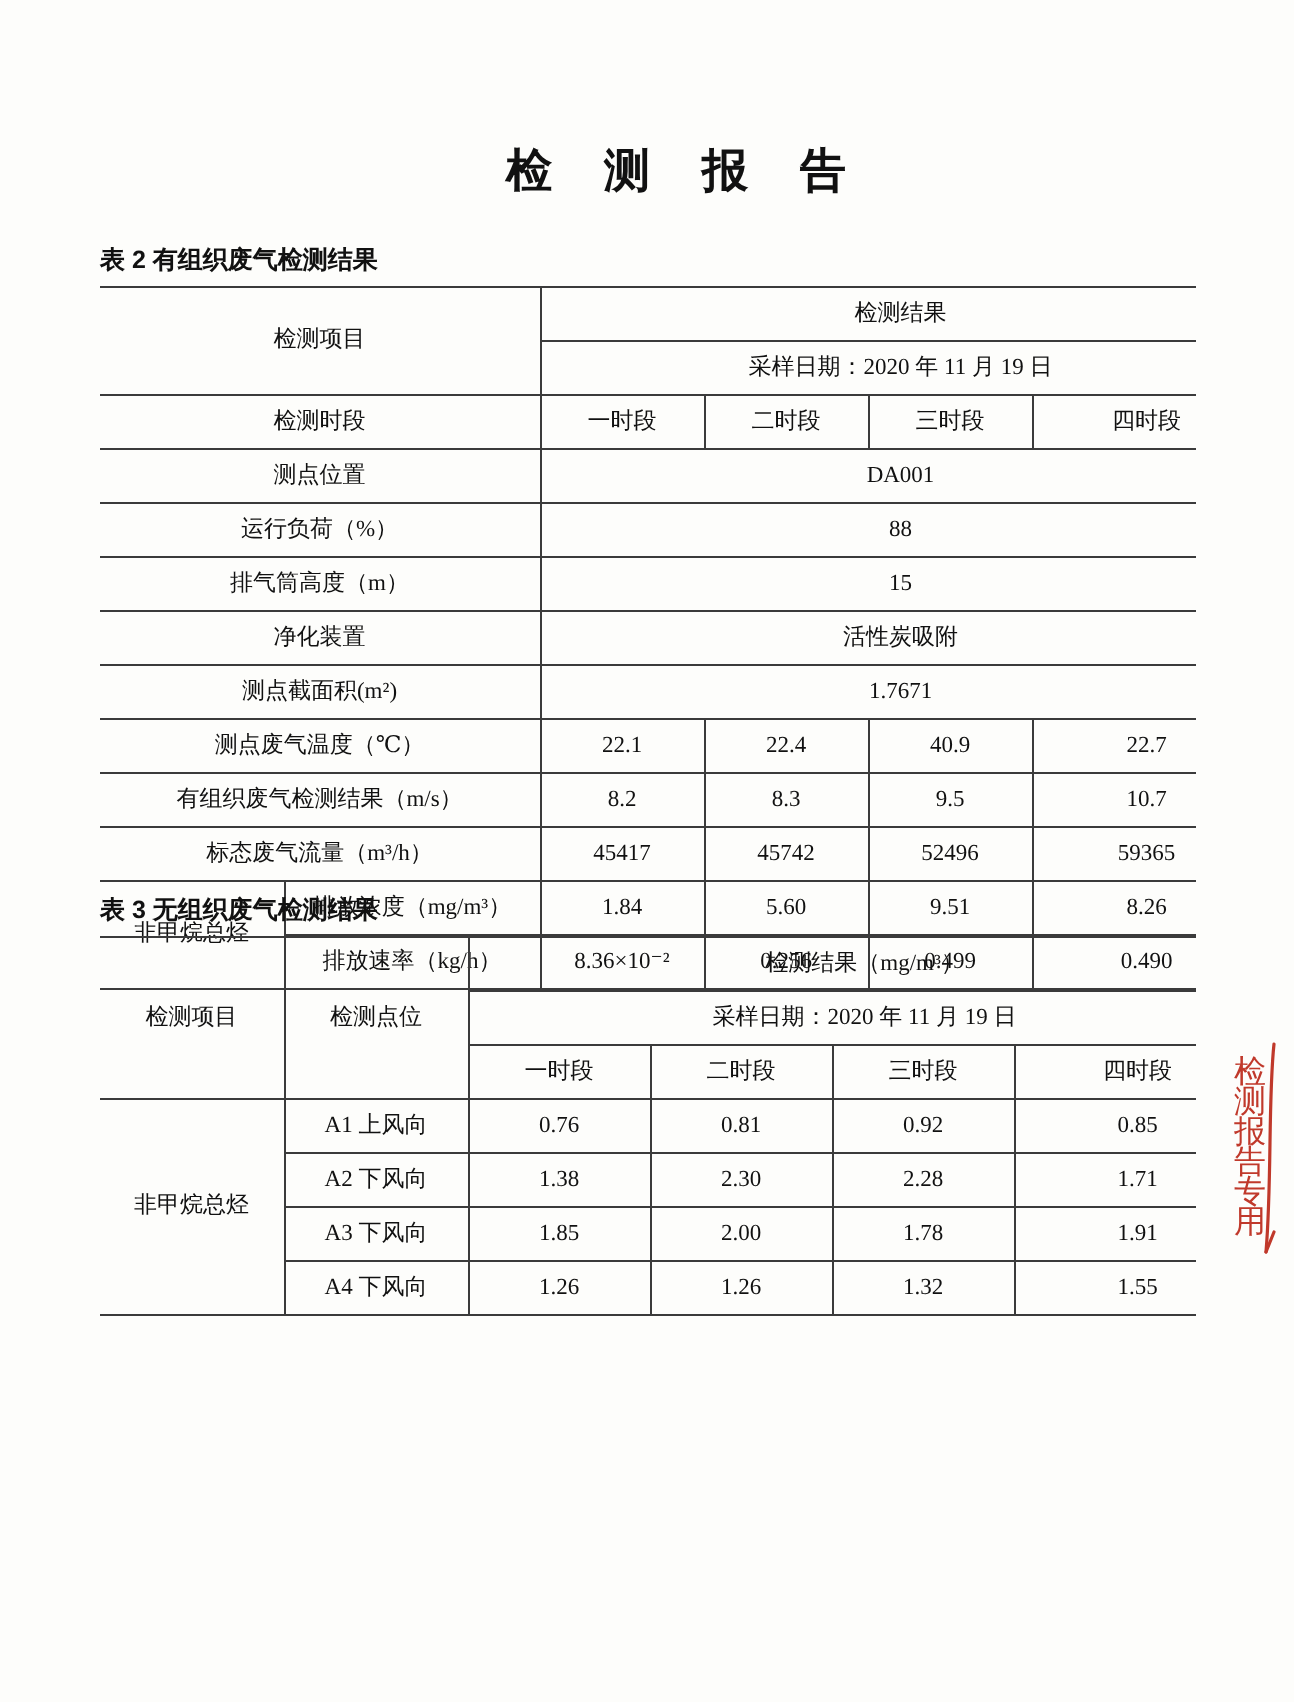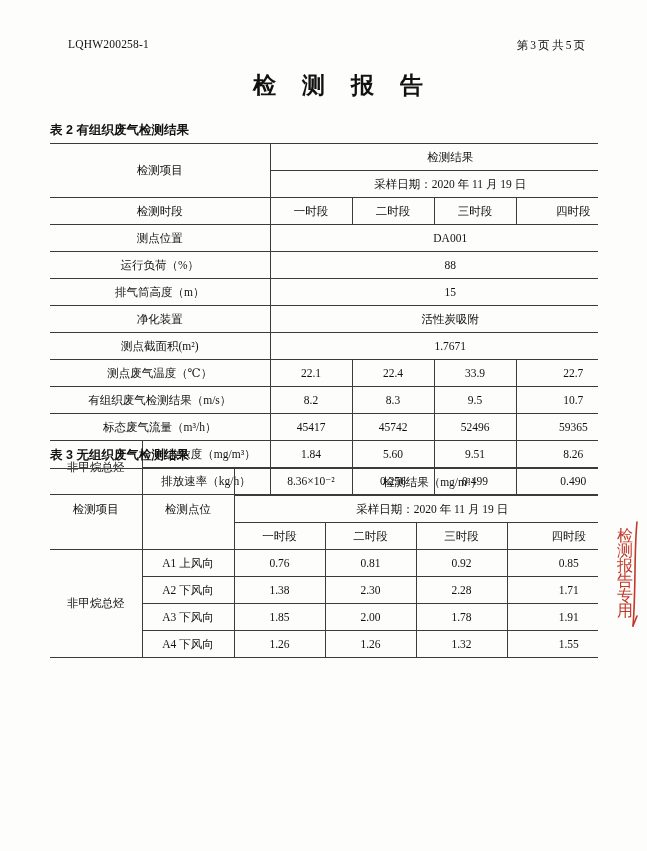--- a/index.html
+++ b/index.html
@@ -112,26 +112,20 @@
     right: 6px;
     width: 10px;
     height: 110px;
   }
 </style>
 </head>
 <body>
 
 <div class="page">
 
-  <div class="header-row">
-    <div class="doc-code">LQHW200258-1</div>
-    <div class="page-num">
-      <span>第</span><span class="n">3</span><span>页 共</span><span class="n">5</span><span>页</span>
-    </div>
-  </div>
 
   <div class="title">检 测 报 告</div>
 
   <div class="tbl-wrap" id="table2-wrap">
     <div class="tbl-caption">表 2 有组织废气检测结果</div>
     <table class="rt">
       <colgroup>
         <col style="width:92px">
         <col style="width:128px">
         <col style="width:82px">
@@ -173,21 +167,21 @@
         </tr>
         <tr>
           <td class="nb-left" colspan="2">测点截面积(m²)</td>
           <td class="nb-right" colspan="4">1.7671</td>
         </tr>
 
         <tr>
           <td class="nb-left" colspan="2">测点废气温度（℃）</td>
           <td>22.1</td>
           <td>22.4</td>
-          <td>33.9</td>
+          <td>40.9</td>
           <td class="nb-right">22.7</td>
         </tr>
         <tr>
           <td class="nb-left" colspan="2">有组织废气检测结果（m/s）</td>
           <td>8.2</td>
           <td>8.3</td>
           <td>9.5</td>
           <td class="nb-right">10.7</td>
         </tr>
         <tr>

